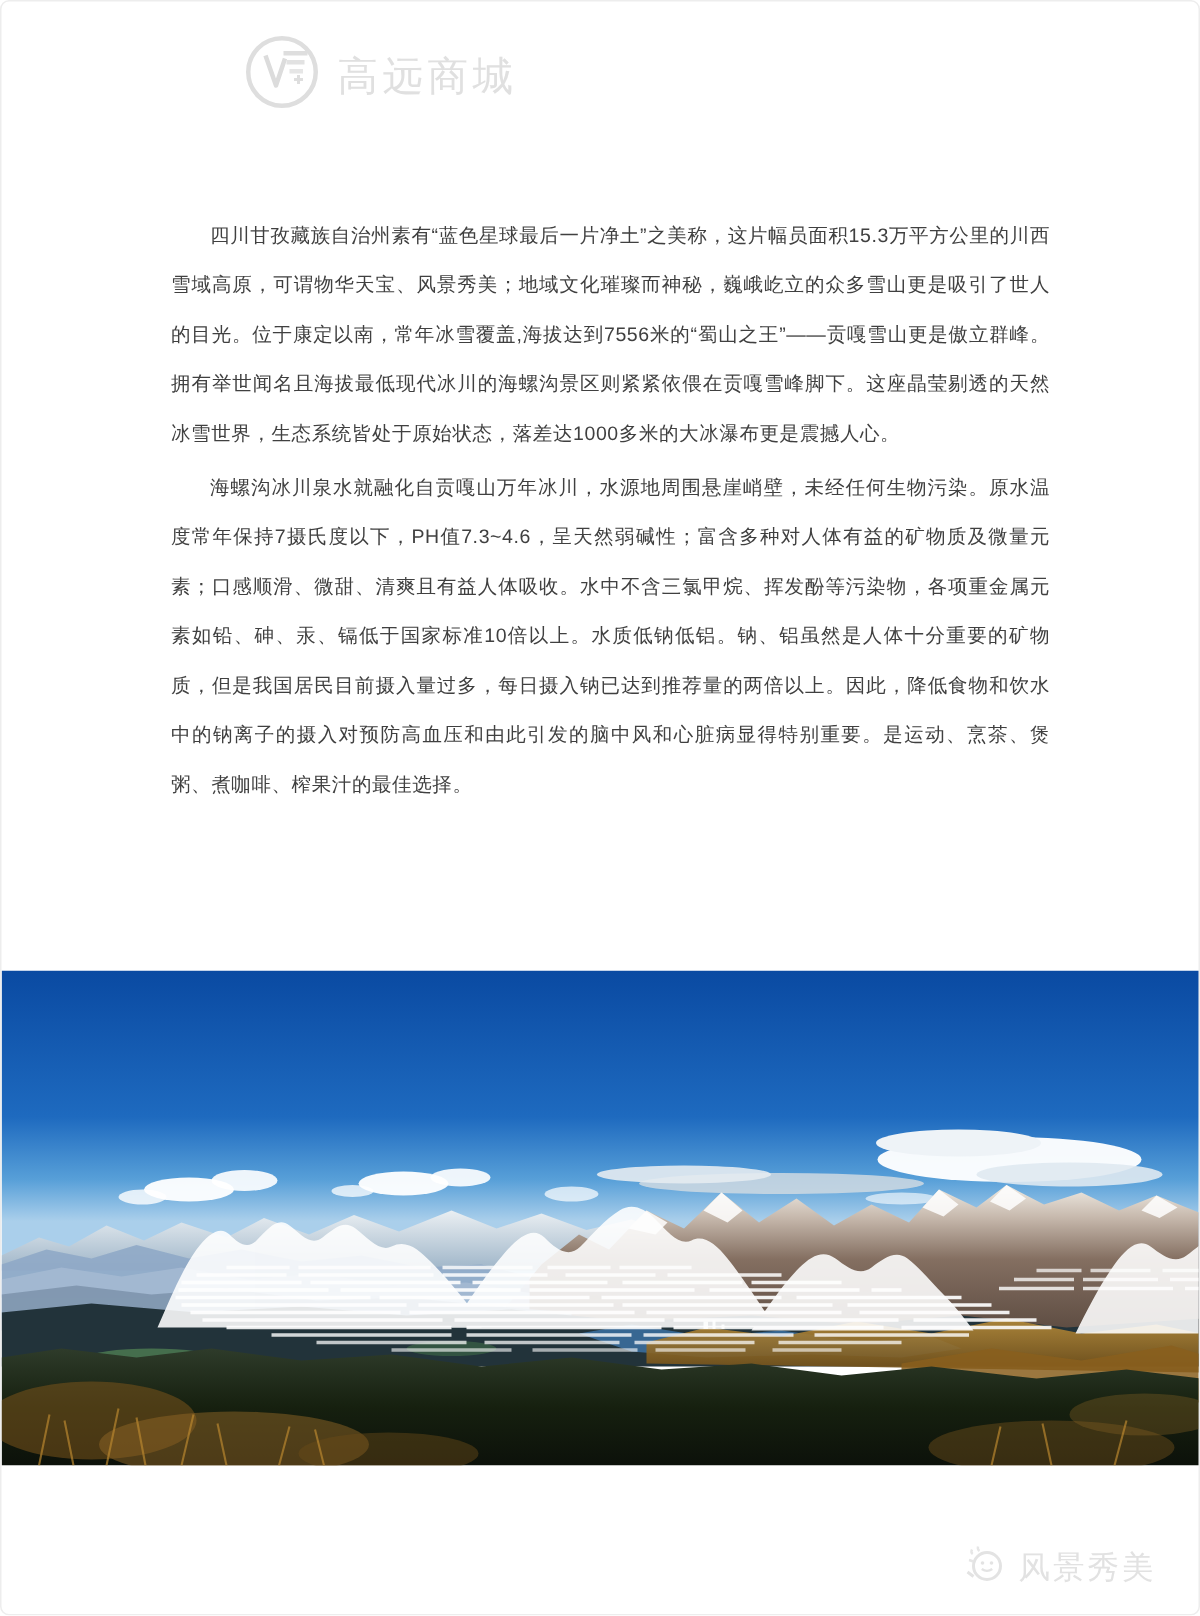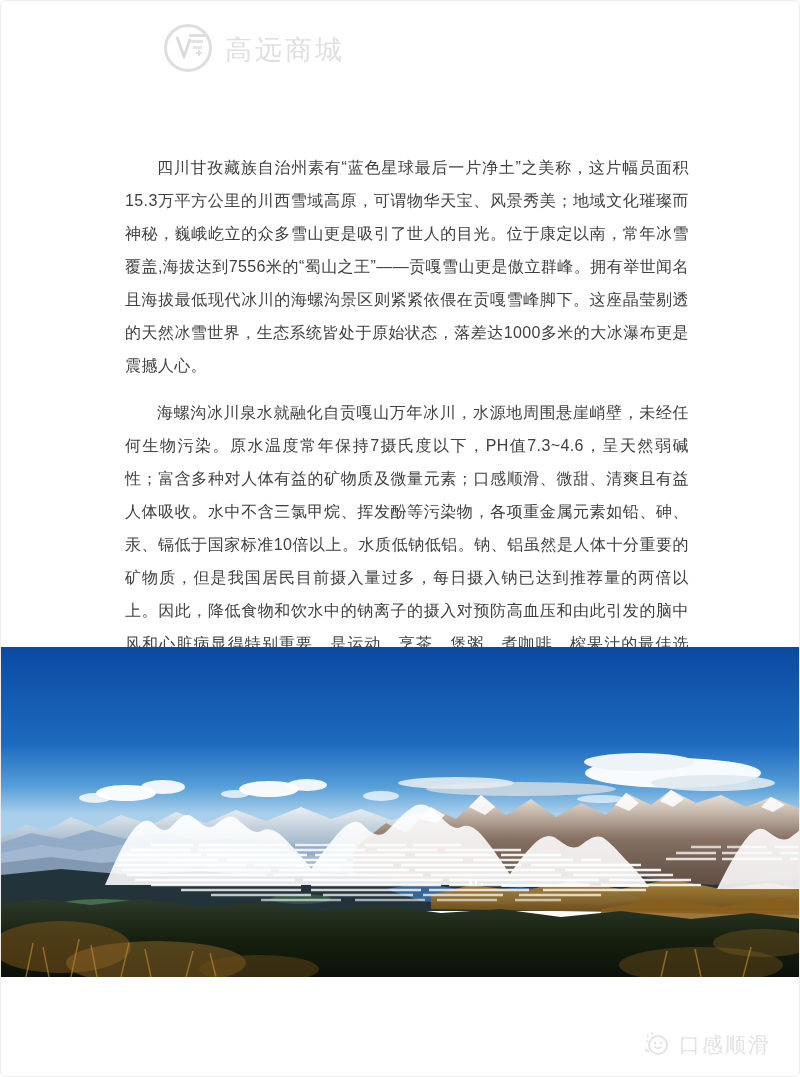--- a/index.html
+++ b/index.html
@@ -26,22 +26,22 @@
   .header-brand .brand-text {
     font-size:27px; letter-spacing:3px;
     color:#e0e0e0; font-weight:400;
   }
 
   
   .article {
     position:absolute; top:136px; left:110px; width:592px;
   }
   .article p {
-    margin:14px; padding:0;
-    font-size:16px; line-height:33px;
+    margin:3px; padding:0;
+    font-size:13px; line-height:33px;
     color:#404040;
     text-align:justify;
     text-indent:2em;
     letter-spacing:0.4px;
   }
 
   
   .photo {
     position:absolute; top:646px; left:0;
     width:800px; height:330px; margin:0;
@@ -218,16 +218,16 @@
         <circle cx="16" cy="17" r="9" stroke="#e3e3e3" stroke-width="2"></circle>
         <circle cx="13" cy="15" r="1.2" fill="#e3e3e3"></circle>
         <circle cx="19" cy="15" r="1.2" fill="#e3e3e3"></circle>
         <path d="M12.5 19 Q16 21.5 19.5 19" stroke="#e3e3e3" stroke-width="1.6" fill="none"></path>
         <path d="M6 6 Q5 8 6.5 9" stroke="#e6e6e6" stroke-width="1.6" fill="none"></path>
         <path d="M10 4 Q9.5 6 11 7" stroke="#e6e6e6" stroke-width="1.6" fill="none"></path>
         <path d="M4 13 L7 14" stroke="#e6e6e6" stroke-width="1.6"></path>
         <path d="M3 21 L7 24" stroke="#e3e3e3" stroke-width="2"></path>
       </svg>
     </span>
-    <span class="brand-text">口感顺滑</span>
+    <span class="brand-text">风景秀美</span>
   </div>
 
 </div>
 
 </body></html>

